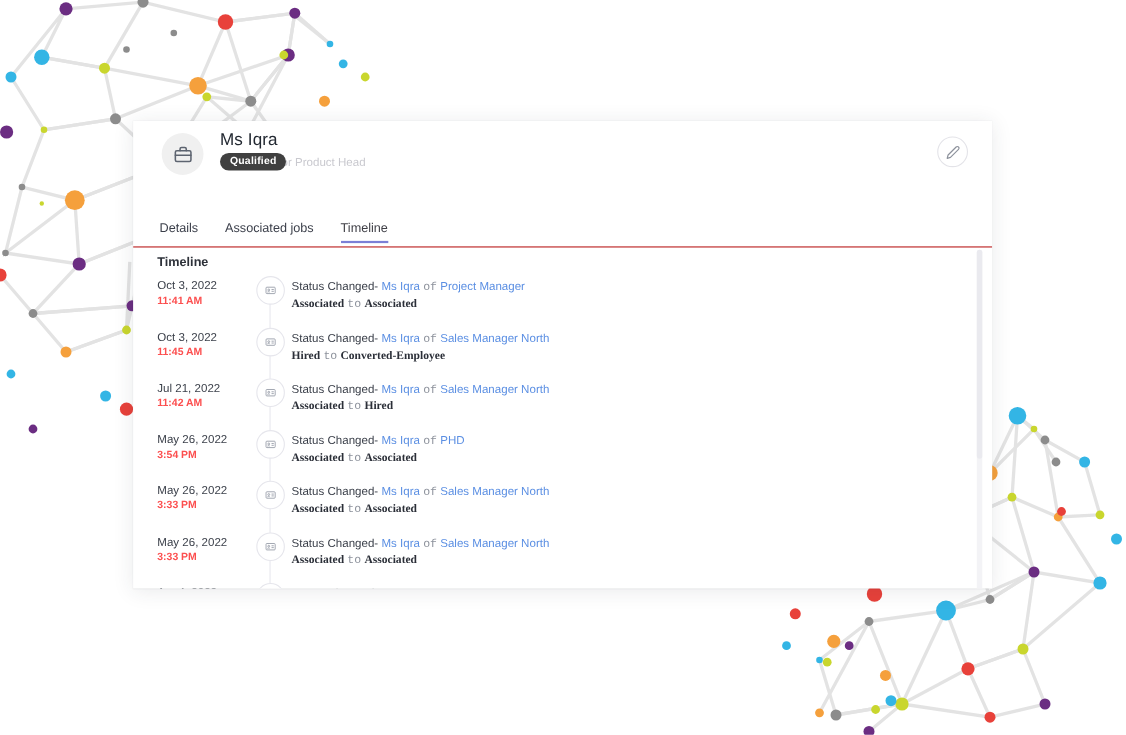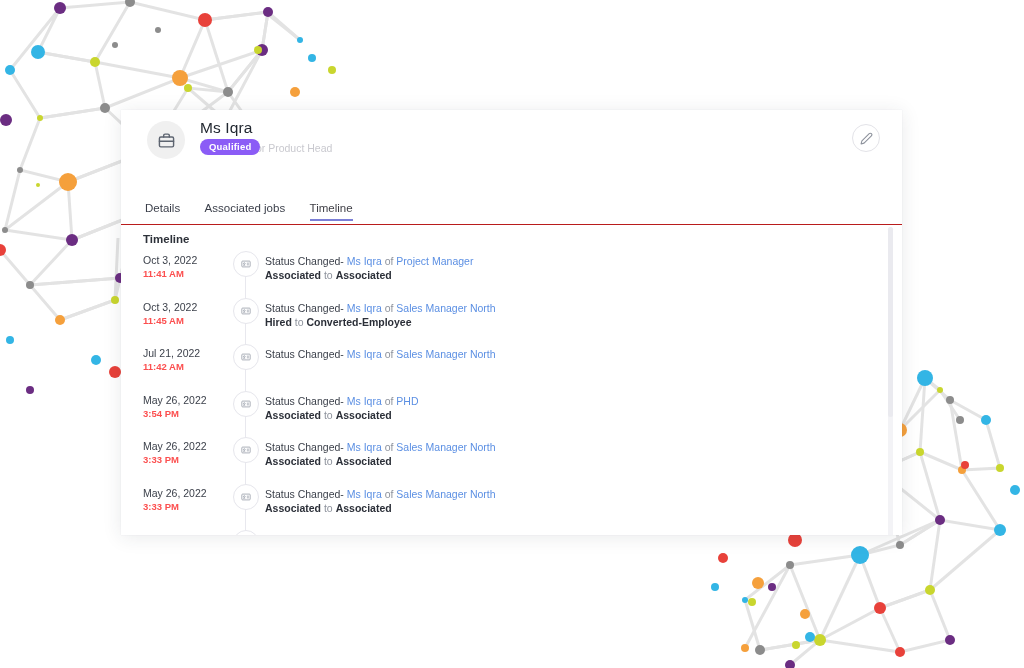--- a/index.html
+++ b/index.html
@@ -68,21 +68,21 @@
   }
   .sub-row {
     position: relative;
     height: 18px;
     margin-top: 2px;
   }
   .badge {
     position: absolute;
     left: 0;
     top: 0;
-    background: #8b5cf6;
+    background: #404040;
     color: #ffffff;
     font-size: 9.5px;
     font-weight: bold;
     letter-spacing: .2px;
     padding: 3px 9px 3px 9px;
     border-radius: 9px;
     line-height: 10px;
     z-index: 2;
   }
   .for-role {
@@ -218,22 +218,22 @@
     white-space: nowrap;
   }
   .tl-line2 {
     font-size: 10.5px;
     color: #3a3f49;
     line-height: 14px;
     white-space: nowrap;
     margin-top: 0px;
   }
   .lnk { color: #5b8fe3; }
-  .muted { color: #8d929c; }
-  .strongtxt { font-weight: bold; color: #2b2f38; }
+  .muted { color: #8d929c; font-family: Liberation Mono, monospace; }
+  .strongtxt { font-weight: bold; color: #2b2f38; font-family: Liberation Serif, serif; }
 
   
   .scroll-track {
     position: absolute;
     right: 9px;
     top: 2px;
     width: 5px;
     bottom: 2px;
     background: #f3f3f6;
     border-radius: 3px;
@@ -463,20 +463,21 @@
             <div class="circle">
               <svg width="10" height="10" viewBox="0 0 24 24" fill="none" stroke="#9aa0ab" stroke-width="2">
                 <rect x="2" y="5" width="20" height="14" rx="2"></rect>
                 <circle cx="8" cy="11" r="2"></circle>
                 <path d="M14 10h5M14 14h5M5 16c.8-1.4 4.4-1.4 5.2 0"></path>
               </svg>
             </div>
           </div>
           <div class="tl-text">
             <div class="tl-line1"><span>Status Changed-</span> <span class="lnk">Ms Iqra</span> <span class="muted">of</span> <span class="lnk">Sales Manager North</span></div>
+            <div class="tl-line2"><span class="strongtxt">Associated</span> <span class="muted">to</span> <span class="strongtxt">Hired</span></div>
           </div>
         </div>
         <div class="tl-row">
           <div class="tl-date">
             <div class="d">May 26, 2022</div>
             <div class="t">3:54 PM</div>
           </div>
           <div class="tl-marker">
             <div class="line"></div>
             <div class="circle">

